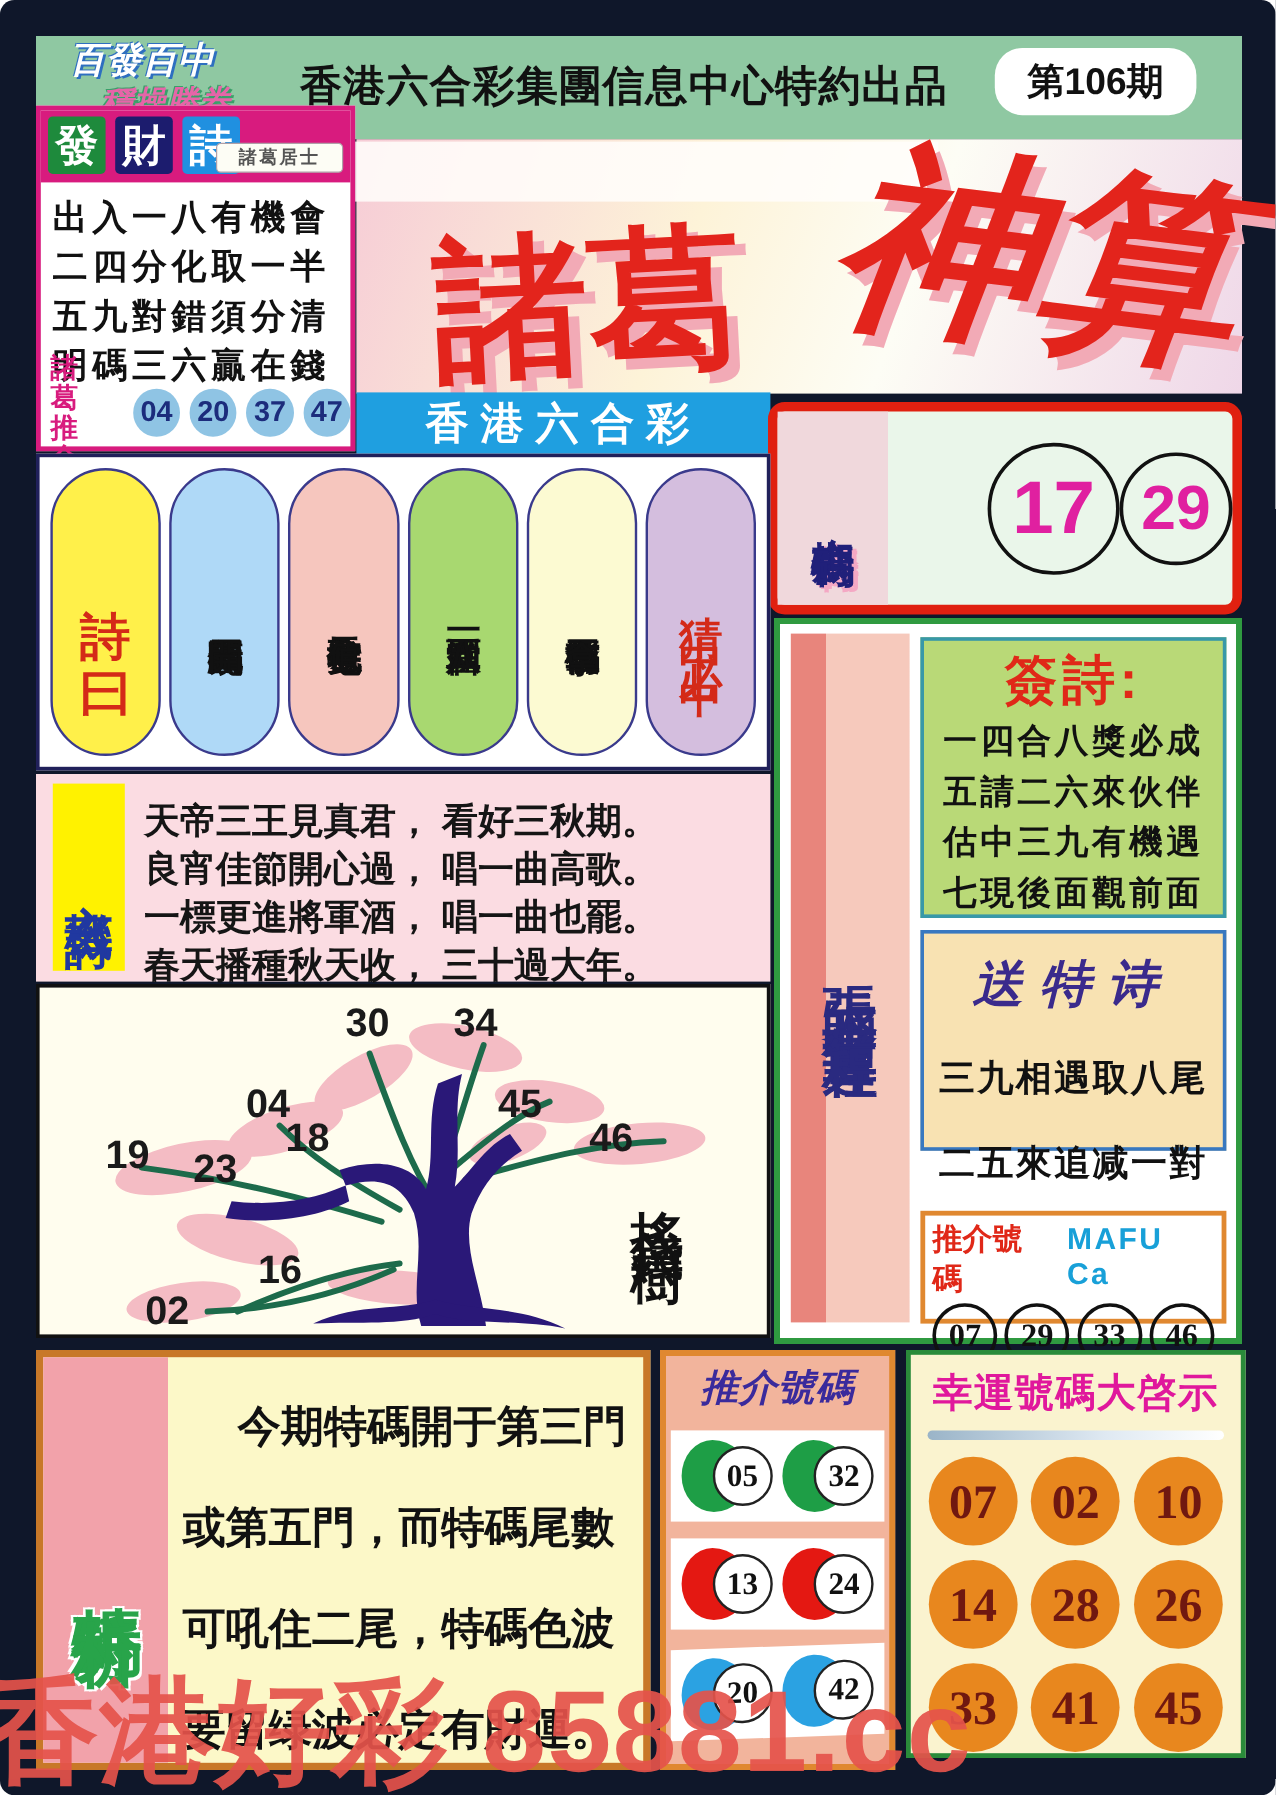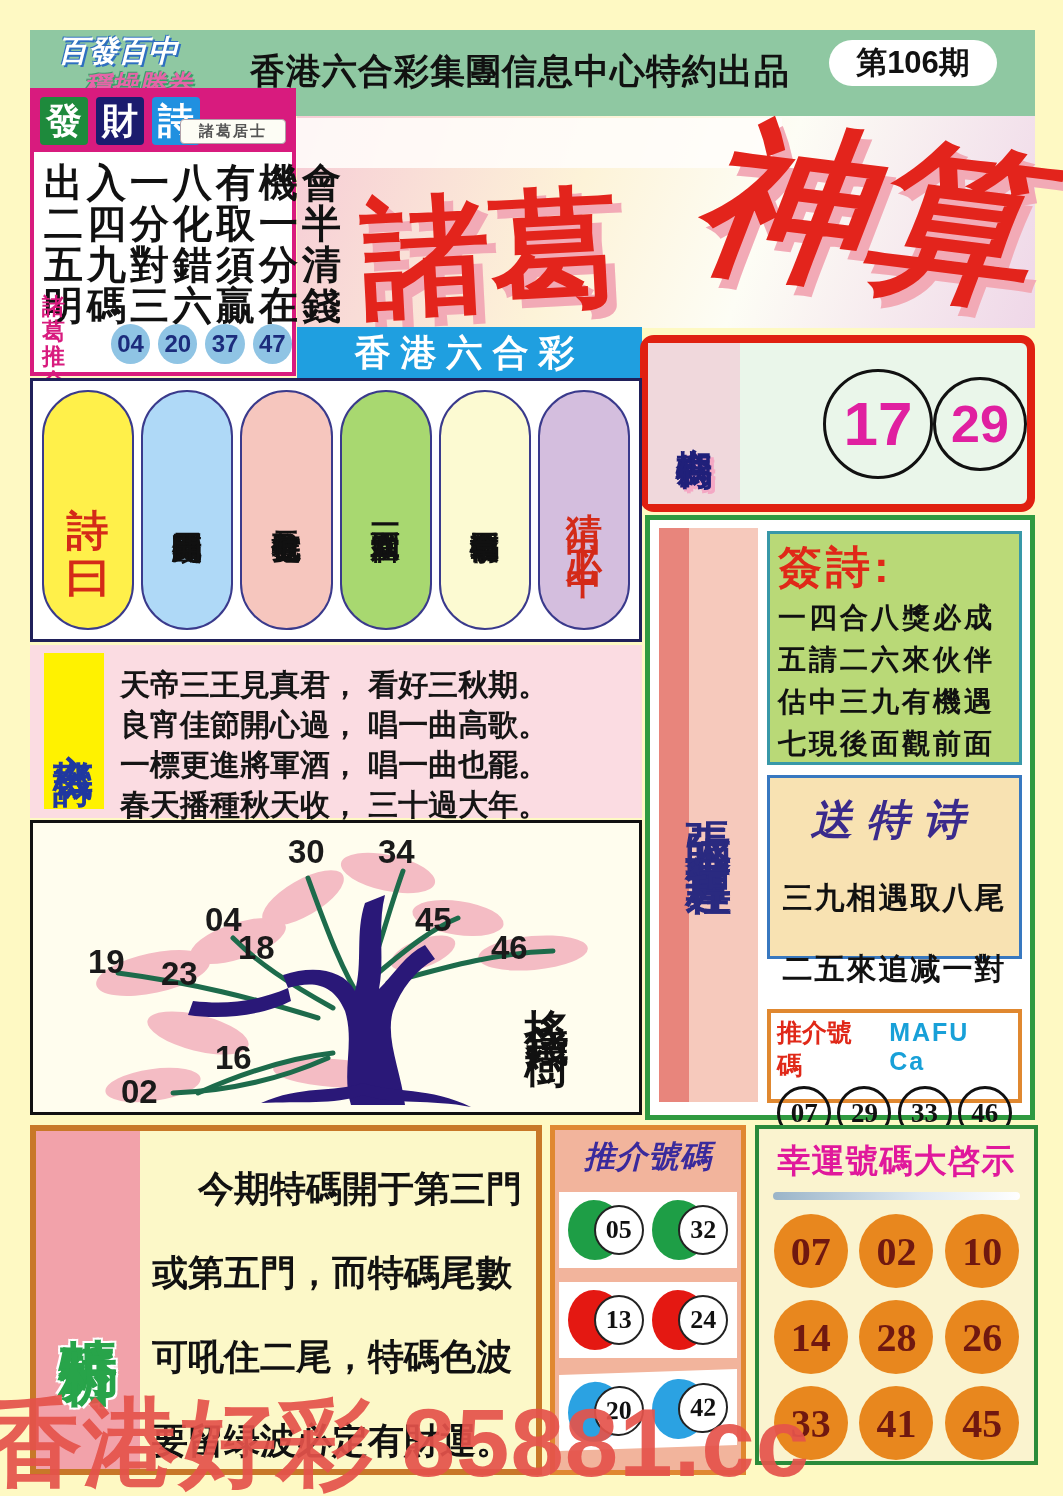--- a/index.html
+++ b/index.html
@@ -1,27 +1,27 @@
 <!DOCTYPE html>
 <html><head>
 <meta charset="utf-8">
 <style>
   html,body{margin:0;padding:0;background:#fff;}
-  #page{position:relative;width:1063px;height:1496px;background:#fef9c3;overflow:hidden;
-        font-family:"Liberation Sans","DejaVu Sans",sans-serif;}
+  #page{position:relative;width:1063px;height:1496px;background:#0f172a;overflow:hidden;
+        font-family:"Liberation Sans","DejaVu Sans",sans-serif;border-radius:12px;}
   .v{writing-mode:vertical-rl;text-orientation:upright;}
 
   
   #topbar{position:absolute;left:30px;top:30px;width:1005px;height:86px;background:#8fc8a2;}
   #slogan{position:absolute;left:28px;top:4px;font-weight:900;font-style:italic;line-height:34px;}
   #slogan .s1{font-size:30px;color:#fff;text-shadow:2px 2px 0 #2e6fc0,-1px -1px 0 #2e6fc0;}
   #slogan .s2{font-size:27px;color:#e665a8;margin-left:26px;text-shadow:2px 2px 0 #3aa06a,-1px -1px 0 #3aa06a;}
   #toptitle{position:absolute;left:205px;top:18px;width:570px;text-align:center;
             font-size:35px;font-weight:900;color:#111;letter-spacing:1px;}
-  #issue{position:absolute;right:38px;top:10px;width:168px;height:46px;background:#fff;
+  #issue{position:absolute;right:38px;top:10px;width:168px;height:56px;background:#fff;
          border-radius:23px;display:flex;align-items:center;justify-content:center;
          font-size:31px;font-weight:900;color:#111;}
 
   
   #masthead{position:absolute;left:297px;top:116px;width:738px;height:212px;
             background:linear-gradient(110deg,#f6ccd6 0%,#fdf3d8 38%,#fdfdf5 62%,#efd7e8 100%);}
   #censor{position:absolute;left:-45px;top:2px;width:530px;height:50px;background:rgba(255,253,250,.88);}
   .bigword{position:absolute;font-weight:900;color:#e3241c;text-shadow:9px 9px 0 #f2aab6;white-space:nowrap;}
   #word1{left:65px;top:52px;font-size:128px;transform:rotate(-3deg);}
   #word2{left:400px;top:-14px;font-size:168px;font-style:italic;transform:rotate(7deg);}
@@ -31,21 +31,21 @@
          border:4px solid #d81b7e;box-sizing:border-box;}
   #facai-head{position:relative;height:60px;background:#d81b7e;}
   .tile{position:absolute;top:5px;width:48px;height:48px;display:flex;align-items:center;justify-content:center;
         font-size:36px;font-weight:900;color:#fff;border-radius:4px;}
   #tile0{left:6px;background:#1e8a3c;}
   #tile1{left:62px;background:#1c1c6e;}
   #tile2{left:118px;background:#2090e0;}
   #facai-author{position:absolute;right:6px;bottom:8px;background:#fdfdf5;border:1px solid #b0a0a8;
         border-radius:4px;padding:2px 18px;font-size:15px;font-weight:700;color:#555;letter-spacing:2px;}
   #facai-poem{padding:10px 6px 0 10px;}
-  #facai-poem div{font-size:39px;font-weight:900;color:#111;line-height:41px;letter-spacing:4px;white-space:nowrap;}
+  #facai-poem div{font-size:29px;font-weight:900;color:#111;line-height:41px;letter-spacing:4px;white-space:nowrap;}
   #facai-rec{position:absolute;left:0;bottom:0;width:100%;height:56px;display:flex;align-items:center;}
   #rec-label{width:62px;line-height:25px;font-size:23px;font-weight:900;color:#d81b7e;letter-spacing:8px;
              padding-left:8px;}
   .rec-circle{width:40px;height:40px;border-radius:50%;background:#8fc4e4;margin-left:8px;
               display:flex;align-items:center;justify-content:center;
               font-size:24px;font-weight:700;color:#1c2c7c;}
 
   
   #hkbar{position:absolute;left:297px;top:327px;width:345px;height:53px;background:#1f9fe0;
          display:flex;align-items:center;justify-content:center;color:#fff;
@@ -92,21 +92,21 @@
         letter-spacing:18px;}
 
   
   #rightpanel{position:absolute;left:645px;top:515px;width:390px;height:605px;box-sizing:border-box;
         border:5px solid #2f9a40;background:#fff;}
   #zhang{position:absolute;left:9px;top:8px;width:99px;height:574px;
         background:linear-gradient(to right,#e8857c 30%,#f6c9bc 30%);
         display:flex;align-items:center;justify-content:center;
         font-size:46px;font-weight:900;color:#2a2a80;line-height:1.12;letter-spacing:6px;}
   #qianshi{position:absolute;left:117px;top:11px;width:255px;height:234px;box-sizing:border-box;
-        background:#b9d977;border:3px solid #3898a8;padding:4px 8px;}
+        background:#b9d977;border:3px solid #3898a8;padding:4px 8px;text-align:center;}
   #qianshi-title{font-size:44px;font-weight:900;color:#e02818;letter-spacing:4px;}
   #qianshi div.ln{font-size:28px;font-weight:900;color:#111;line-height:42px;letter-spacing:3px;white-space:nowrap;}
   #songte{position:absolute;left:117px;top:255px;width:255px;height:184px;box-sizing:border-box;
         background:#f8e2b2;border:3px solid #3878c0;text-align:center;}
   #songte-title{margin-top:14px;font-size:42px;font-weight:900;font-style:italic;color:#3a2a8c;letter-spacing:14px;}
   #songte div.ln{font-size:30px;font-weight:900;color:#111;margin-top:30px;letter-spacing:2px;}
   #mafu{position:absolute;left:117px;top:489px;width:255px;height:94px;box-sizing:border-box;
         background:#fff;border:4px solid #e08830;}
   #mafu-head{display:flex;align-items:baseline;padding:3px 6px 0 6px;}
   #mafu-label{font-size:25px;font-weight:900;color:#e02818;}

